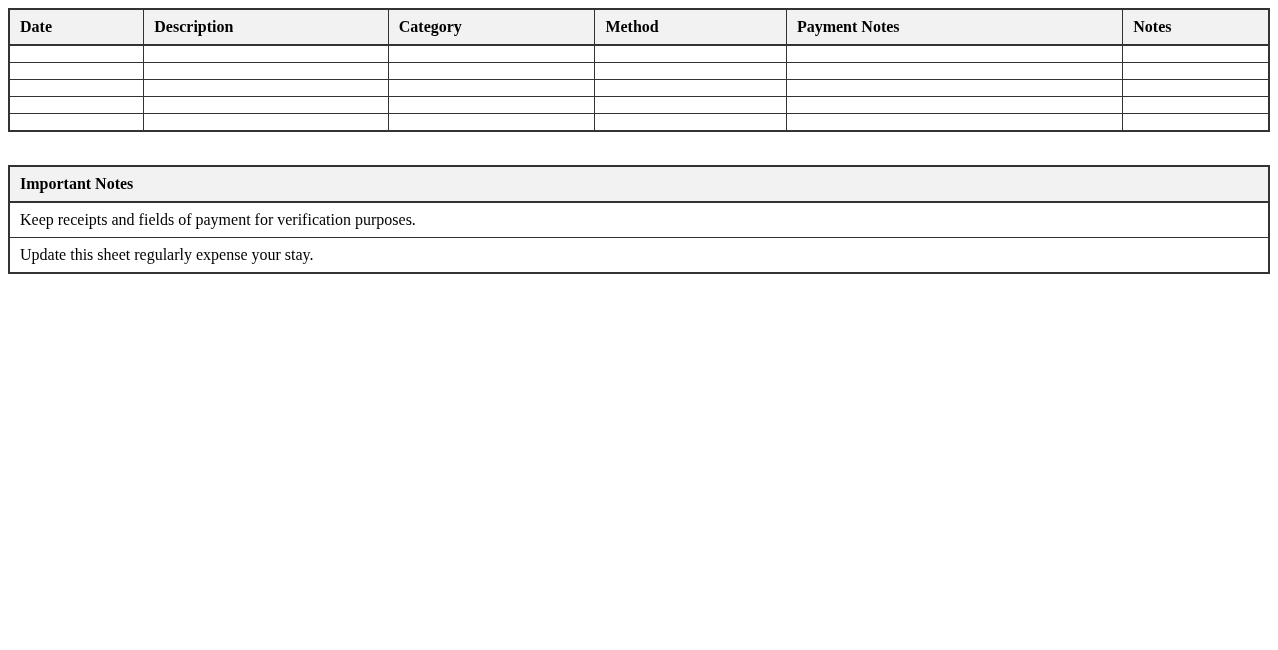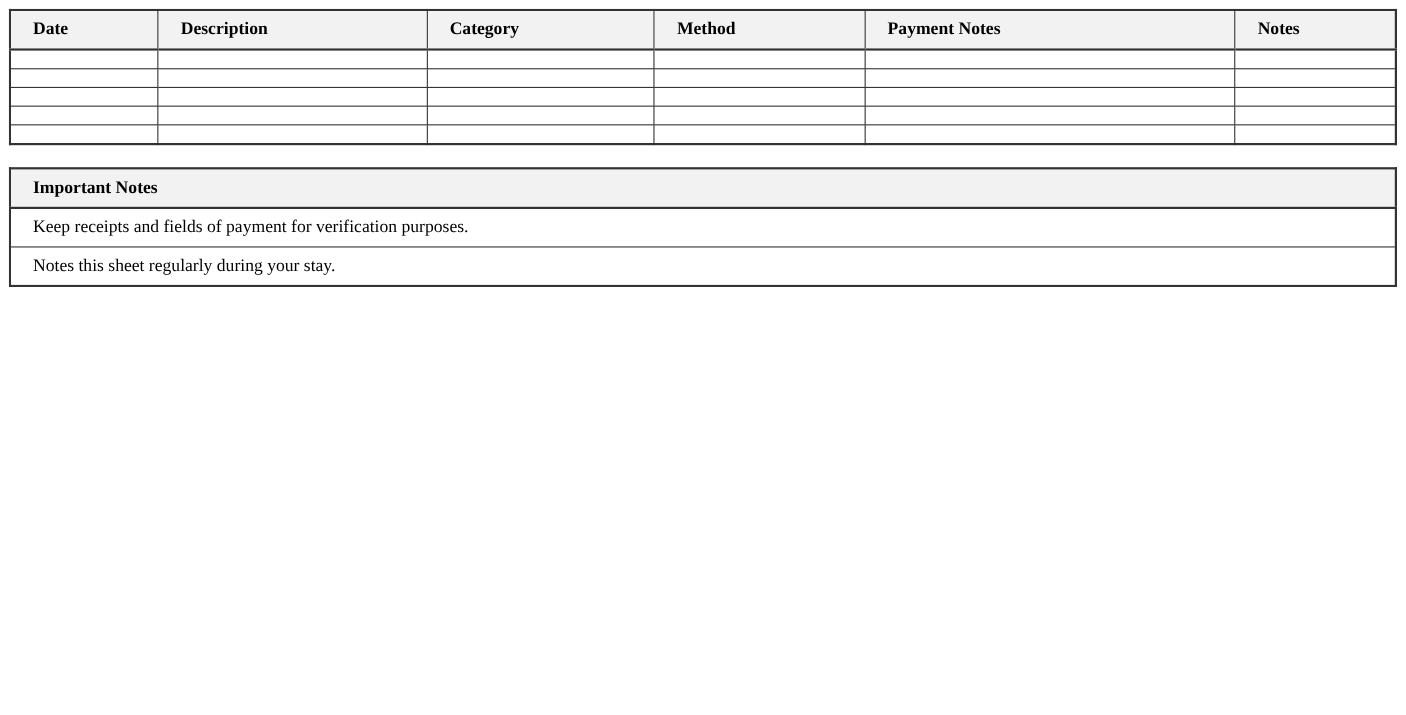--- a/index.html
+++ b/index.html
@@ -12,36 +12,36 @@
     color: #000000;
   }
   table {
     width: 100%;
     border-collapse: collapse;
     border: 2px solid #333333;
     table-layout: fixed;
   }
   th, td {
     border: 1px solid #333333;
-    padding: 8px 20px;
+    padding: 8px 10px;
     text-align: left;
     vertical-align: middle;
     overflow: hidden;
     white-space: nowrap;
   }
   th {
     background: #f2f2f2;
     font-weight: bold;
     border-bottom: 2px solid #333333;
   }
   .expense-table tbody td {
     height: 0;           
   }
   .notes-table {
-    margin-top: 20px;
+    margin-top: 33px;
   }
   
   .col-date            { width: 10.7%; }
   .col-description     { width: 19.4%; }
   .col-category        { width: 16.4%; }
   .col-amount          { width: 15.2%; }
   .col-payment-method  { width: 26.7%; }
   .col-notes           { width: 11.6%; }
 </style>
 </head>
@@ -115,16 +115,16 @@
   <thead>
     <tr>
       <th>Important Notes</th>
     </tr>
   </thead>
   <tbody>
     <tr>
       <td>Keep receipts and fields of payment for verification purposes.</td>
     </tr>
     <tr>
-      <td>Notes this sheet regularly during your stay.</td>
+      <td>Update this sheet regularly expense your stay.</td>
     </tr>
   </tbody>
 </table>
 
 </body></html>

